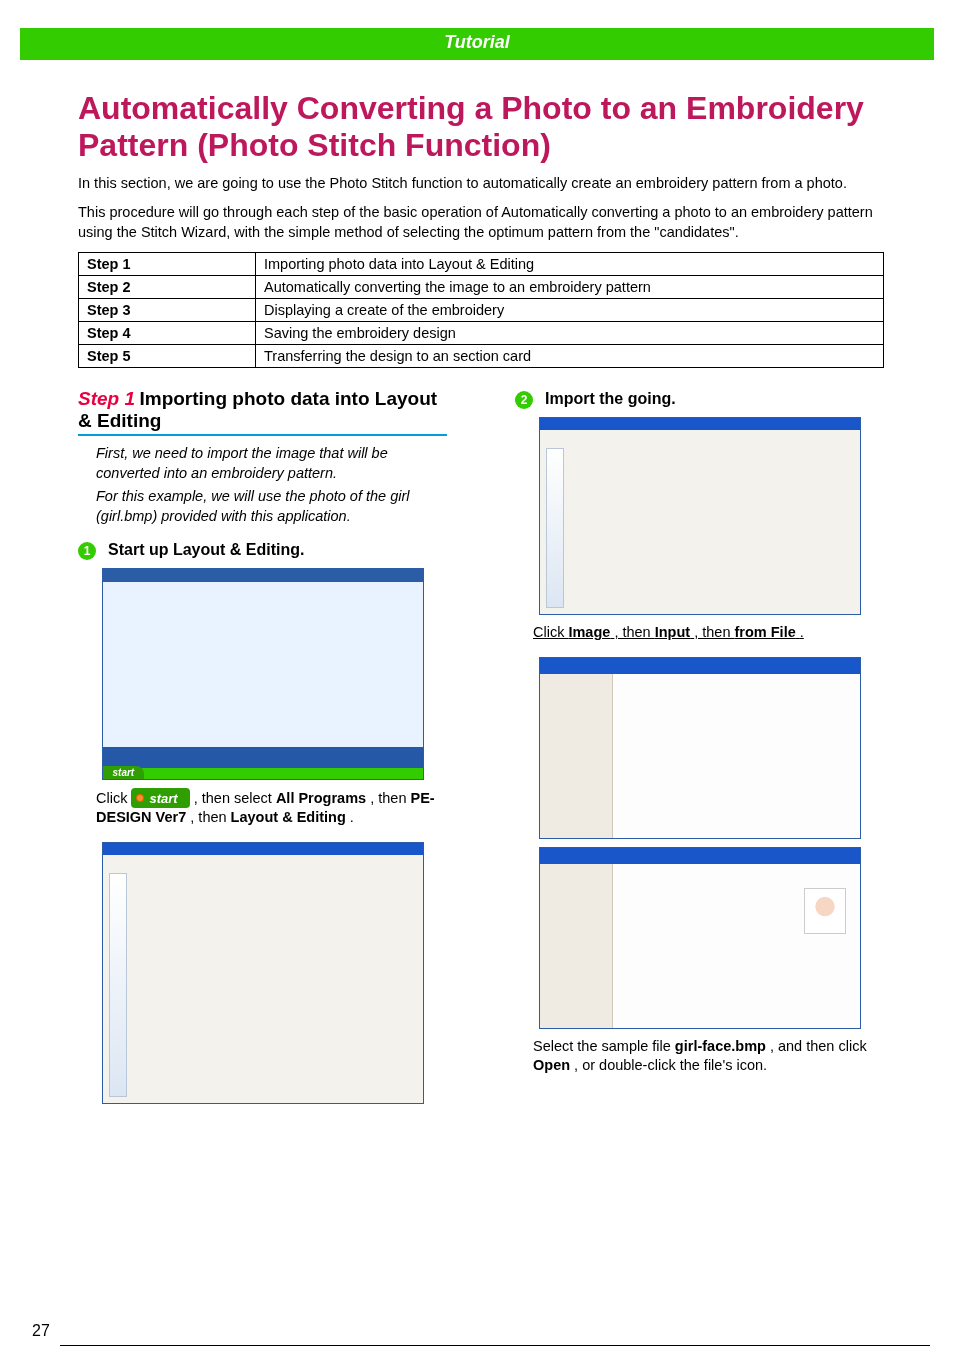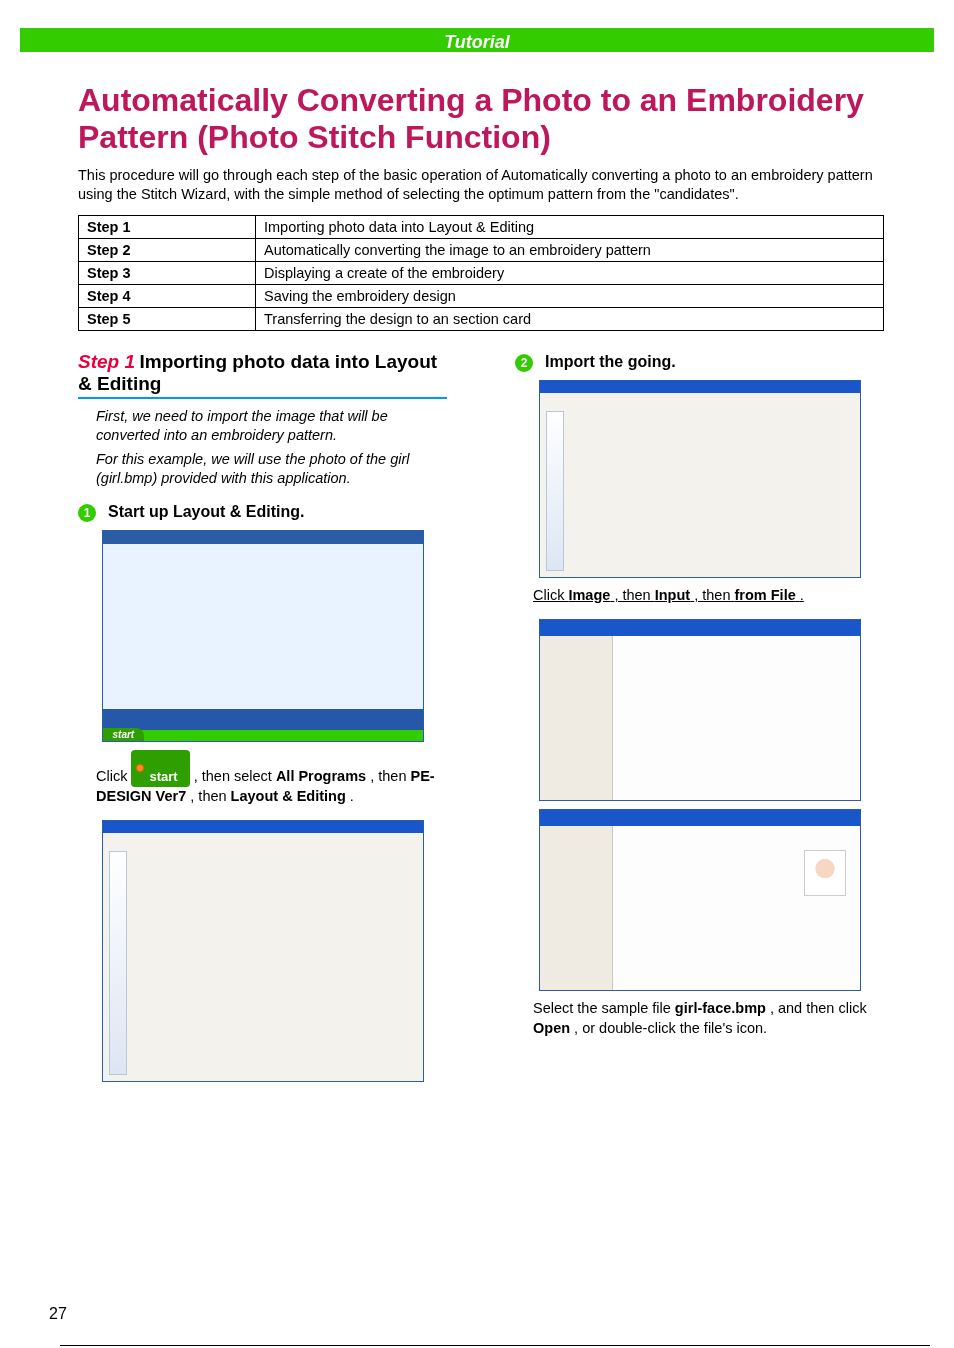--- a/index.html
+++ b/index.html
@@ -9,21 +9,21 @@
     width: 954px;
   }
   .page {
     position: relative;
     width: 954px;
     height: 1348px;
     box-sizing: border-box;
   }
   .header-band {
     background: #33cc00;
-    height: 24px;
+    height: 32px;
     text-align: center;
     color: #fff;
     font-style: italic;
     font-weight: bold;
     font-size: 18px;
     line-height: 28px;
     margin: 28px 20px 0 20px;
   }
   .content {
     padding: 30px 70px 0 78px;
@@ -173,42 +173,42 @@
   }
   .caption {
     font-size: 14.5px;
     line-height: 1.35;
     margin: 6px 0 14px 0;
   }
   .start-pill {
     display: inline-block;
     background: #2e9e00;
     color: #fff;
+    font-style: italic;
     font-weight: bold;
     font-size: 13px;
-    padding: 18px 12px 1px 18px;
+    padding: 2px 12px 1px 18px;
     border-radius: 4px;
     position: relative;
   }
   .start-pill::before {
     content: "";
     position: absolute;
     left: 5px; top: 50%;
     transform: translateY(-50%);
     width: 8px; height: 8px;
     background: radial-gradient(circle,#ff8d2a 40%, #d95c00 70%);
     border-radius: 50%;
   }
   strong { font-weight: bold; }
   .page-number {
     position: absolute;
-    bottom: 53px;
+    bottom: 36px;
     left: 32px;
     font-size: 16px;
-    margin-left: 17px;
   }
   .page-number-rule {
     position: absolute;
     bottom: 30px;
     left: 60px;
     right: 24px;
     border-top: 1px solid #000;
   }
   .photo-thumb {
     position:absolute;
@@ -220,20 +220,21 @@
 </style>
 </head>
 <body>
 
 <div class="page">
   <div class="header-band">Tutorial</div>
 
   <div class="content">
     <h1 class="main-title">Automatically Converting a Photo to an Embroidery Pattern (Photo Stitch Function)</h1>
 
+    <p class="intro">In this section, we are going to use the Photo Stitch function to automatically create an embroidery pattern from a photo.</p>
     <p class="intro">This procedure will go through each step of the basic operation of Automatically converting a photo to an embroidery pattern using the Stitch Wizard, with the simple method of selecting the optimum pattern from the "candidates".</p>
 
     <table class="steps">
       <tbody>
           <tr>
         <td class="step-label">Step 1</td>
         <td>Importing photo data into Layout &amp; Editing</td>
       </tr>
       <tr>
         <td class="step-label">Step 2</td>

